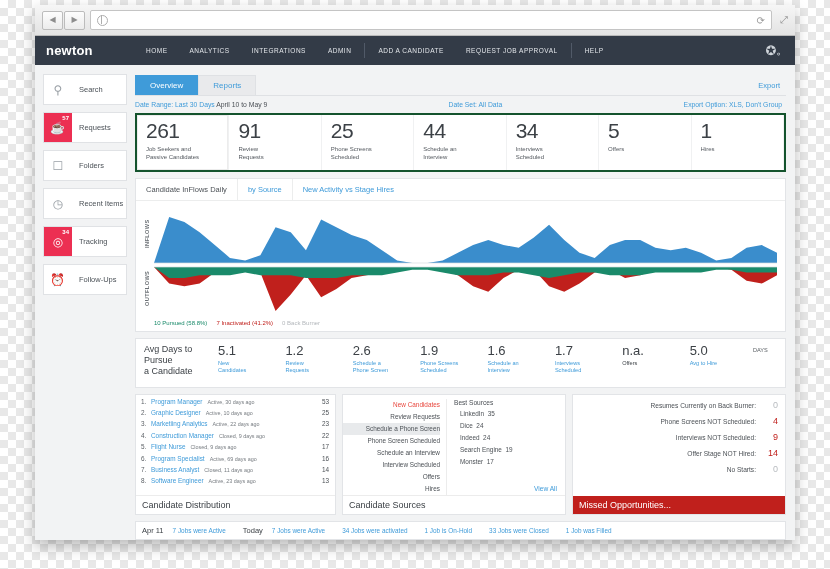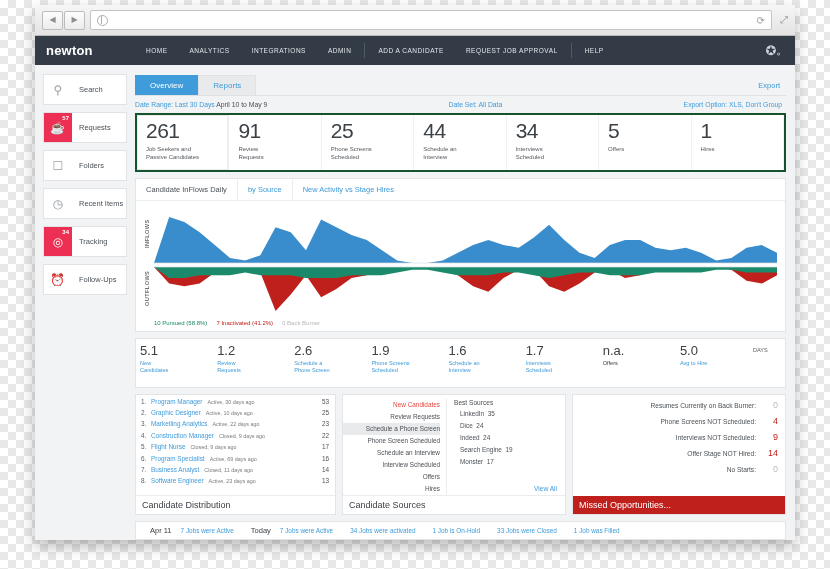--- a/index.html
+++ b/index.html
@@ -166,21 +166,21 @@
   .jstat{color:#777c81;font-size:5.4px;padding-left:5px;white-space:nowrap;}
   .jcount{margin-left:auto;color:#4c5156;}
   .miss{flex:1;padding:2px 7px 0 6px;}
   .missrow{display:flex;align-items:baseline;justify-content:flex-end;padding:3px 0;font-size:6.6px;color:#4c5156;}
   .missval{width:22px;text-align:right;font-size:9px;}
   .missval.zero{color:#b7bbbf;}
   .missval.alert{color:#c0201c;}
   
   .footer{
     margin-top:6px;background:#fff;border:1px solid #e2e4e7;height:18px;
-    display:flex;align-items:center;font-size:6.4px;padding-left:14px;gap:0;
+    display:flex;align-items:center;font-size:6.4px;padding-left:6px;gap:0;
   }
   .f-dark{color:#3c4146;font-size:7.5px;padding-right:9px;}
   .f-link{color:#3f9bd9;padding-right:17px;}
 </style>
 </head>
 <body>
 
 <div class="backdrop"></div>
 
 <div class="window">
@@ -325,20 +325,22 @@
           </div>
         </div>
         <div class="legend">
           <span class="lg-green">10 Pursued (58.8%)</span>
           <span class="lg-red">7 Inactivated (41.2%)</span>
           <span class="lg-gray">0 Back Burner</span>
         </div>
       </div>
 
       <div class="avg">
+        <div class="avg-title" style="white-space:pre-line">Avg Days to Pursue
+a Candidate</div>
         <div class="avgcell">
           <div class="n">5.1</div>
           <div class="l" style="white-space:pre-line">New
 Candidates</div>
         </div>
         <div class="avgcell">
           <div class="n">1.2</div>
           <div class="l" style="white-space:pre-line">Review
 Requests</div>
         </div>

